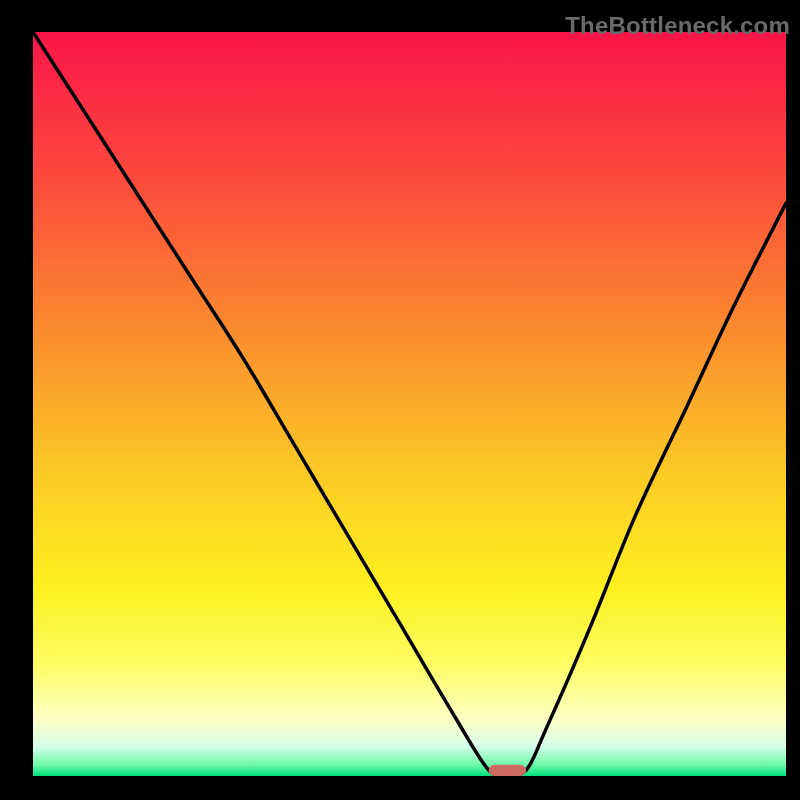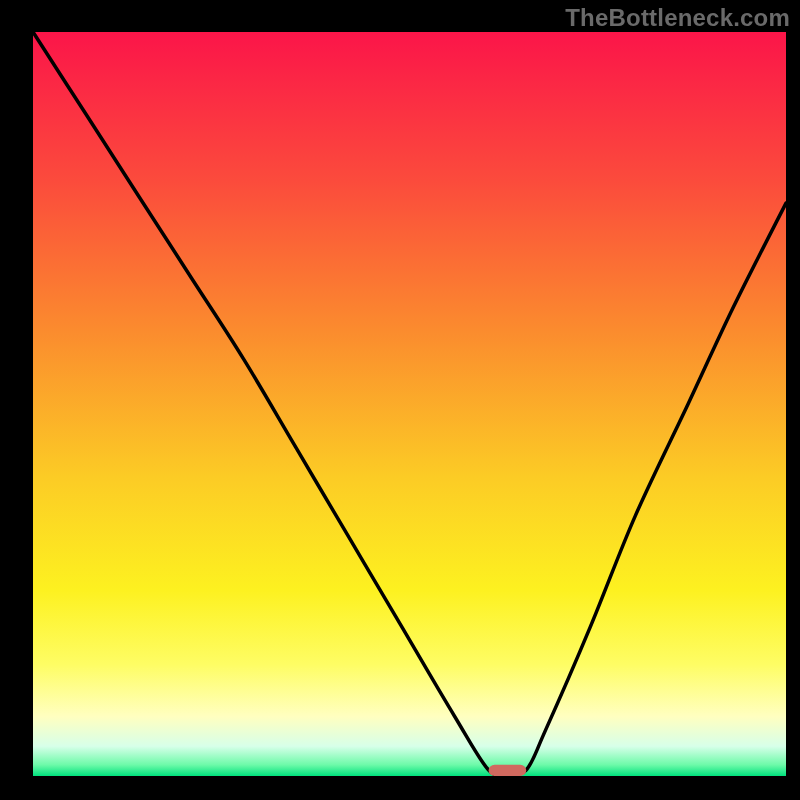--- a/index.html
+++ b/index.html
@@ -10,21 +10,21 @@
     background: #000;
     overflow: hidden;
   }
   .stage {
     position: relative;
     width: 800px;
     height: 800px;
   }
   .watermark {
     position: absolute;
-    top: 4px;
+    top: 12px;
     right: 10px;
     font-family: Arial, Helvetica, sans-serif;
     font-size: 24px;
     font-weight: 600;
     color: #6a6a6a;
     letter-spacing: 0.2px;
   }
   svg {
     display: block;
     position: absolute;

